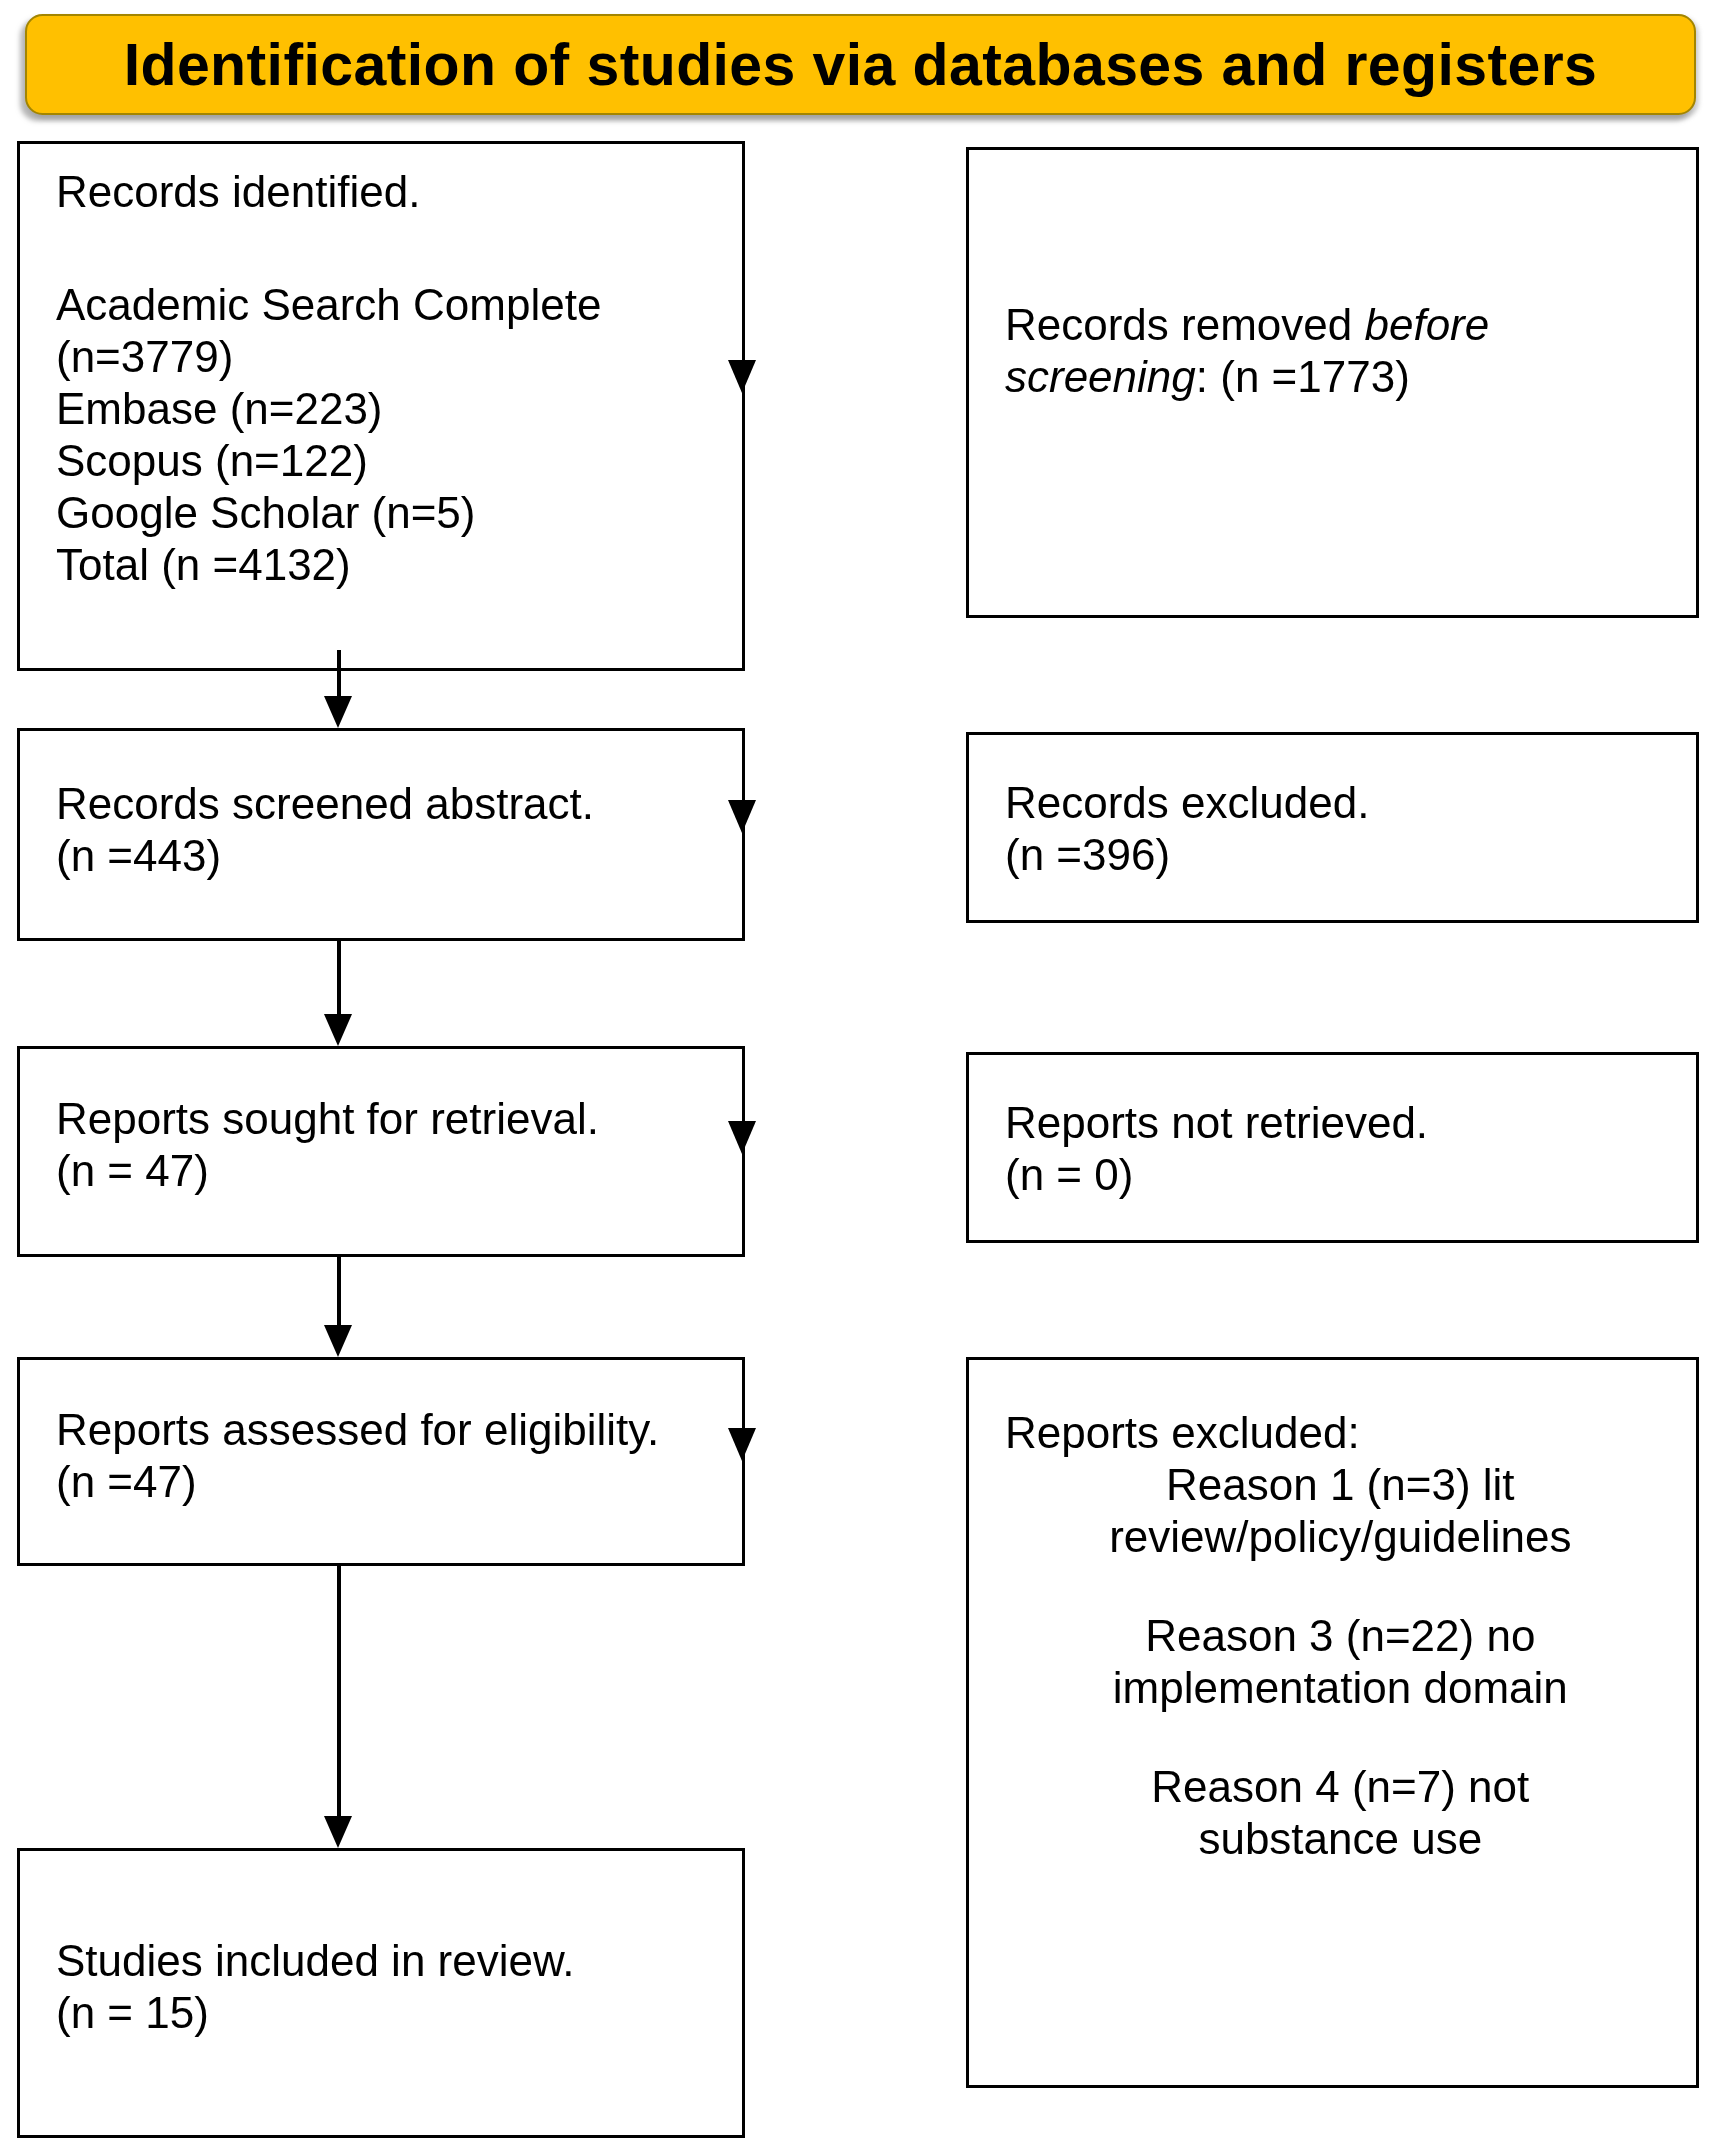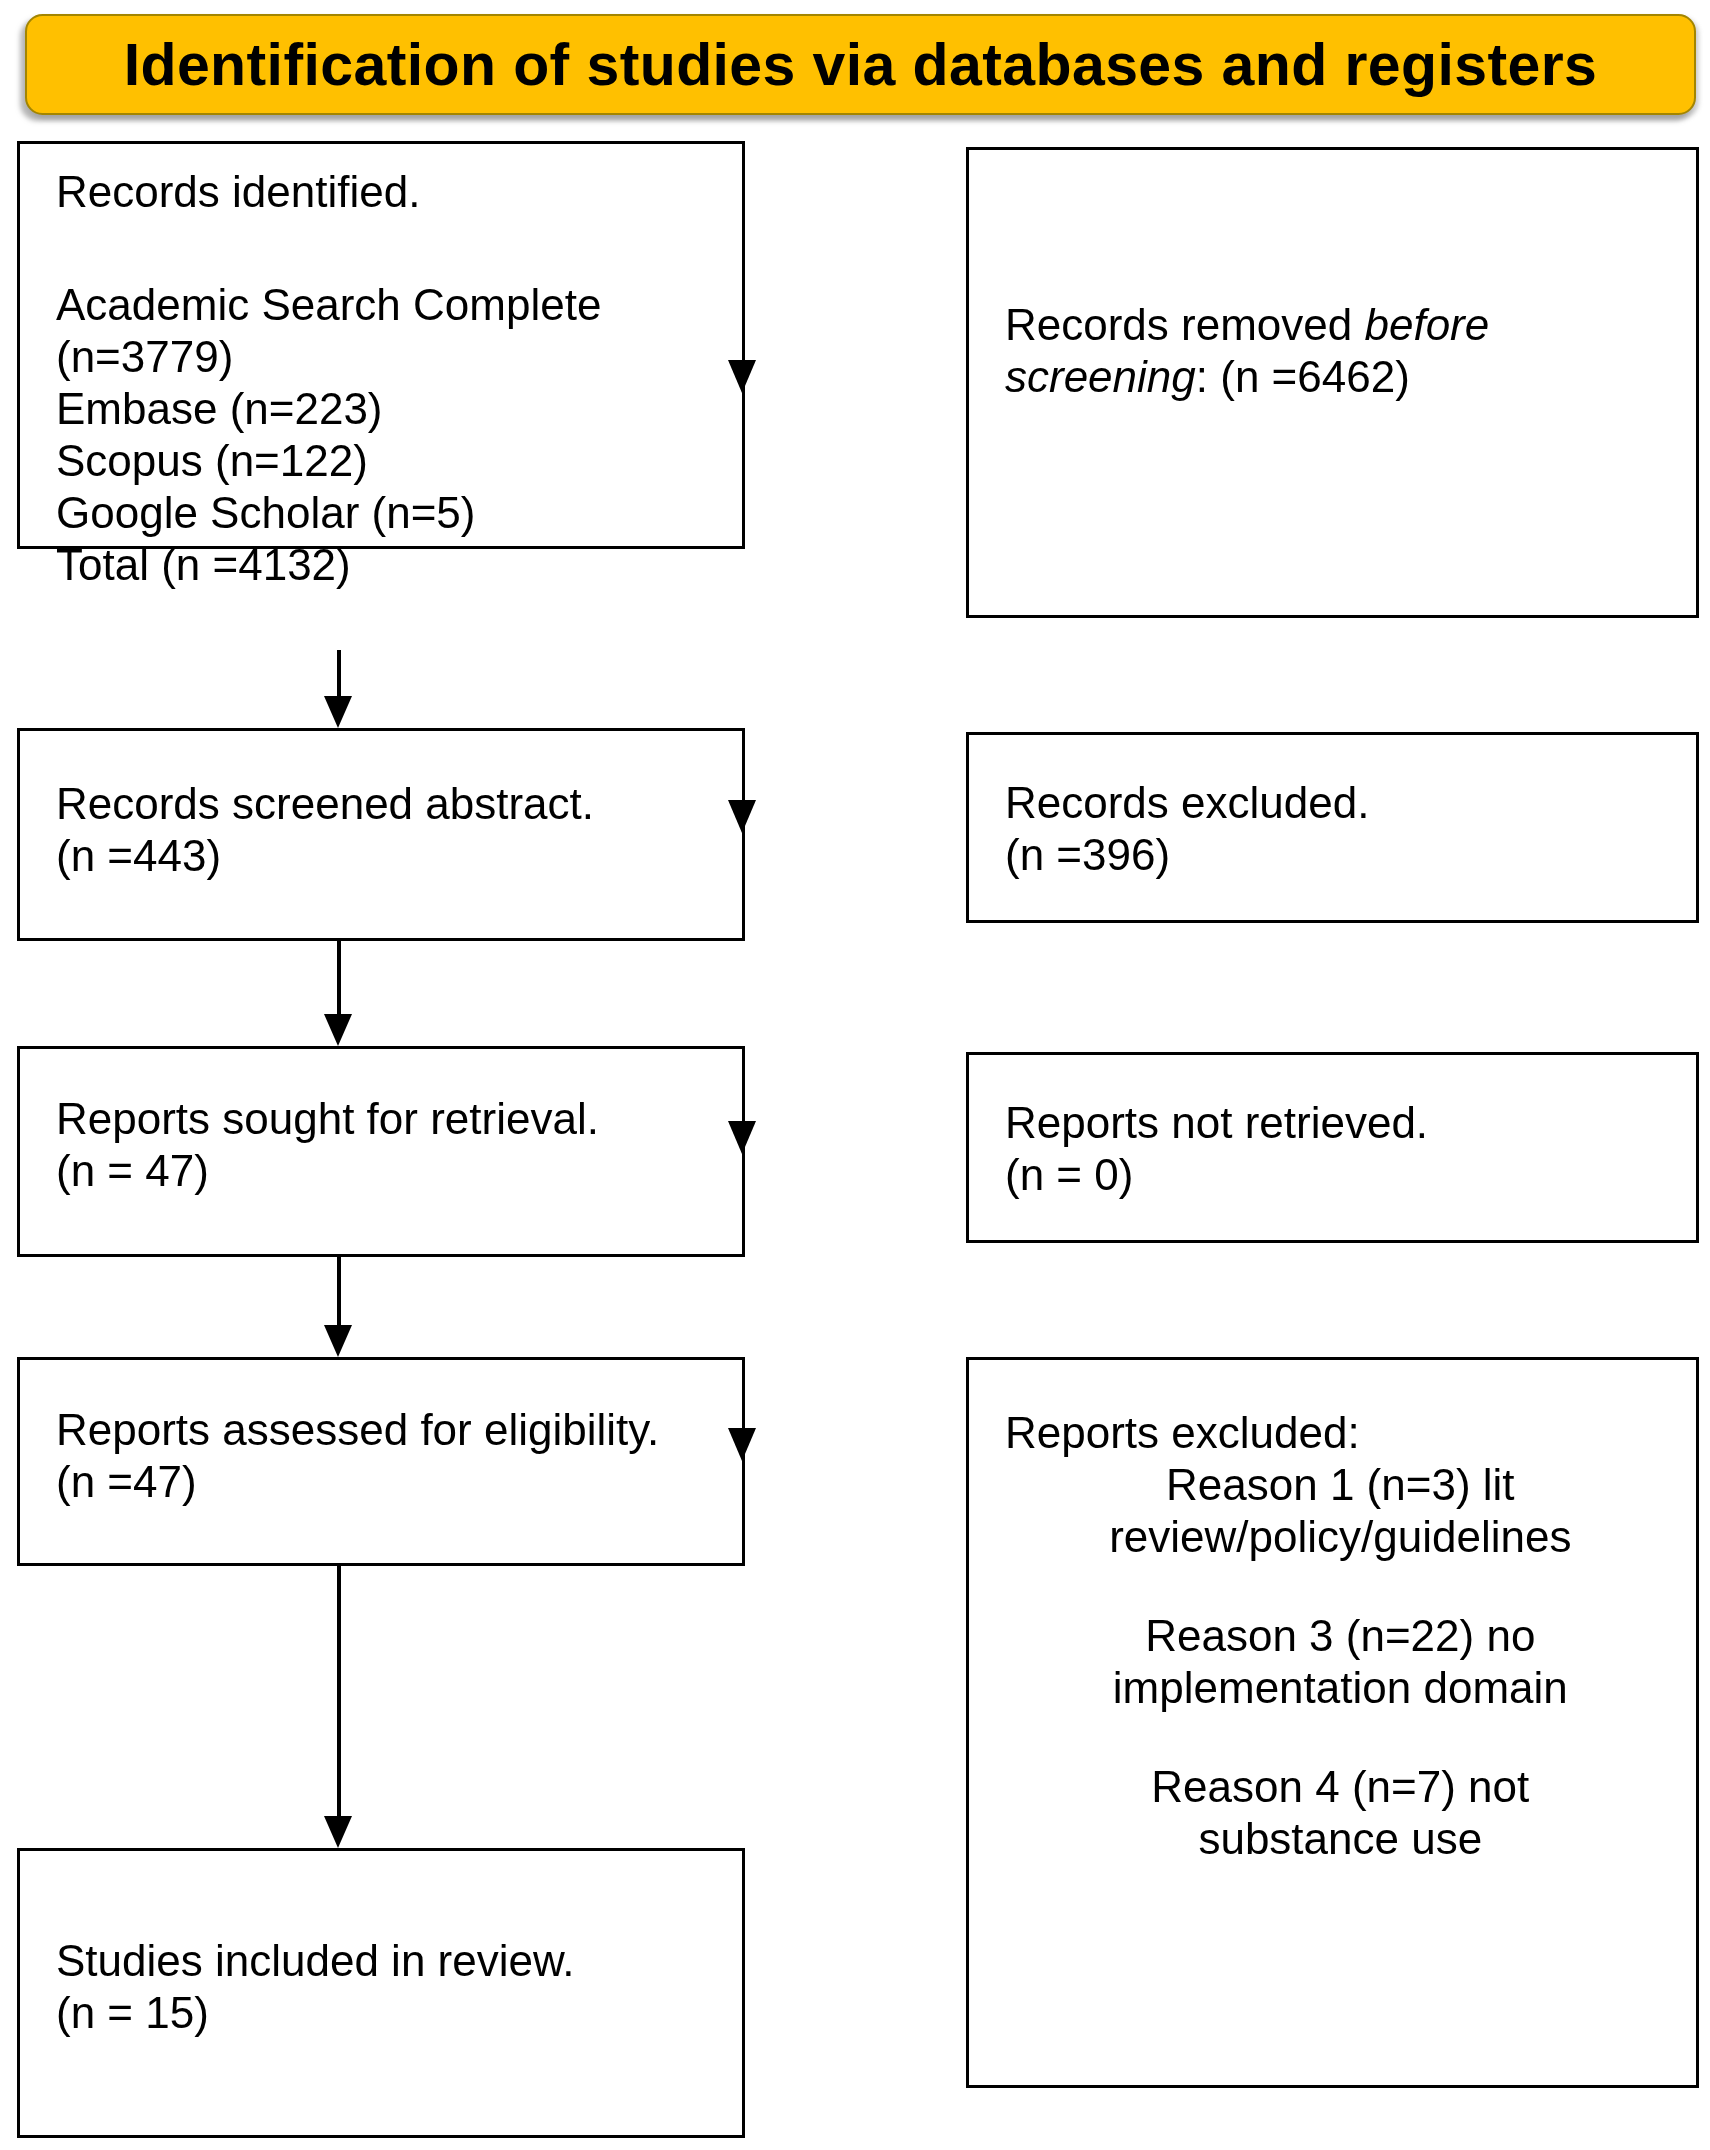--- a/index.html
+++ b/index.html
@@ -25,21 +25,21 @@
     font-size:59px;font-weight:bold;letter-spacing:0.4px;
   }
   
   .fbox{
     position:absolute;box-sizing:border-box;
     background:#ffffff;
     border:3.6px solid var(--box-border,#000000);
   }
   .col-left{left:17px;width:728px;}
   .col-right{left:966px;width:733px;}
-  #box-l1{top:141px;height:408px;}
+  #box-l1{top:141px;height:530px;}
   #box-l2{top:728px;height:213px;}
   #box-l3{top:1046px;height:211px;}
   #box-l4{top:1357px;height:209px;}
   #box-l5{top:1848px;height:290px;}
   #box-r1{top:147px;height:471px;padding-left:20px;}
   #box-r2{top:732px;height:191px;}
   #box-r3{top:1052px;height:191px;}
   #box-r4{top:1357px;height:731px;}
   .btext{
     position:absolute;left:36px;right:20.4px;
@@ -129,21 +129,21 @@
   <div id="box-l5" class="fbox col-left">
     <div class="btext">
       <div class="line">Studies included in review.</div>
       <div class="line">(n = 15)</div>
     </div>
   </div>
 
   <div id="box-r1" class="fbox col-right">
     <div class="btext">
       <div class="line"><span>Records removed </span><span class="italic">before</span></div>
-      <div class="line"><span class="italic">screening</span><span>: (n =6462)</span></div>
+      <div class="line"><span class="italic">screening</span><span>: (n =1773)</span></div>
     </div>
   </div>
 
   <div id="box-r2" class="fbox col-right">
     <div class="btext">
       <div class="line">Records excluded.</div>
       <div class="line">(n =396)</div>
     </div>
   </div>
 

